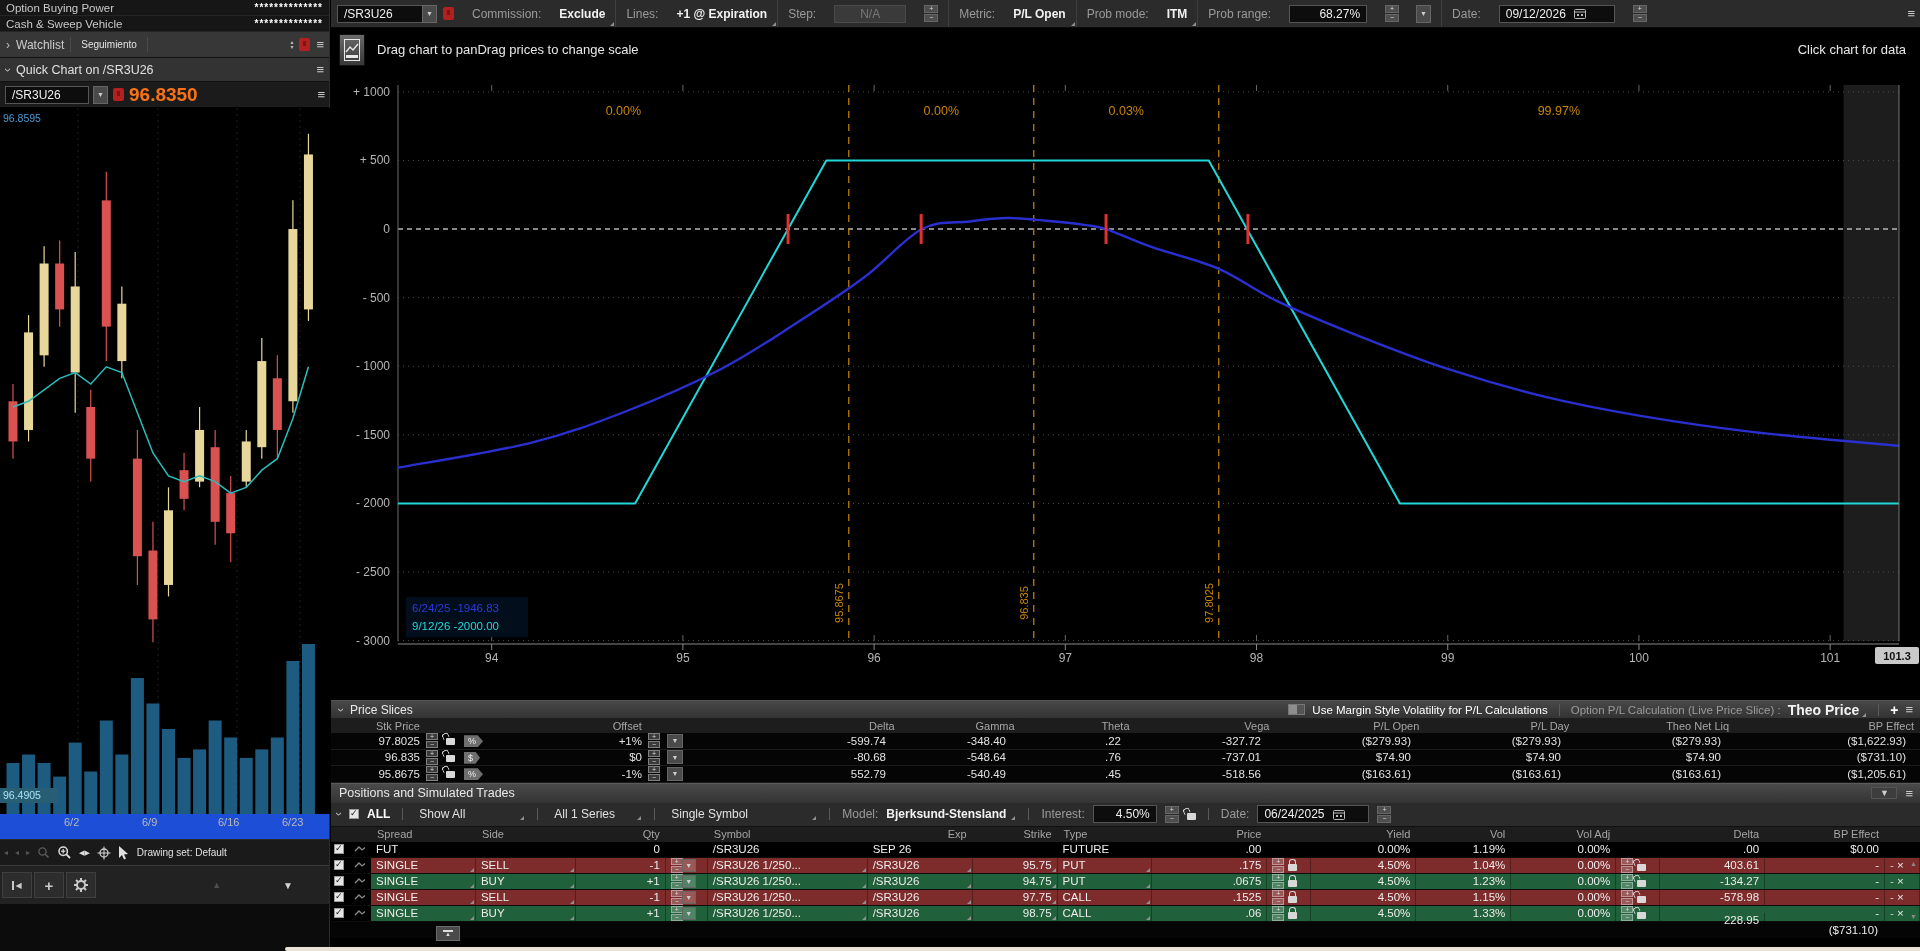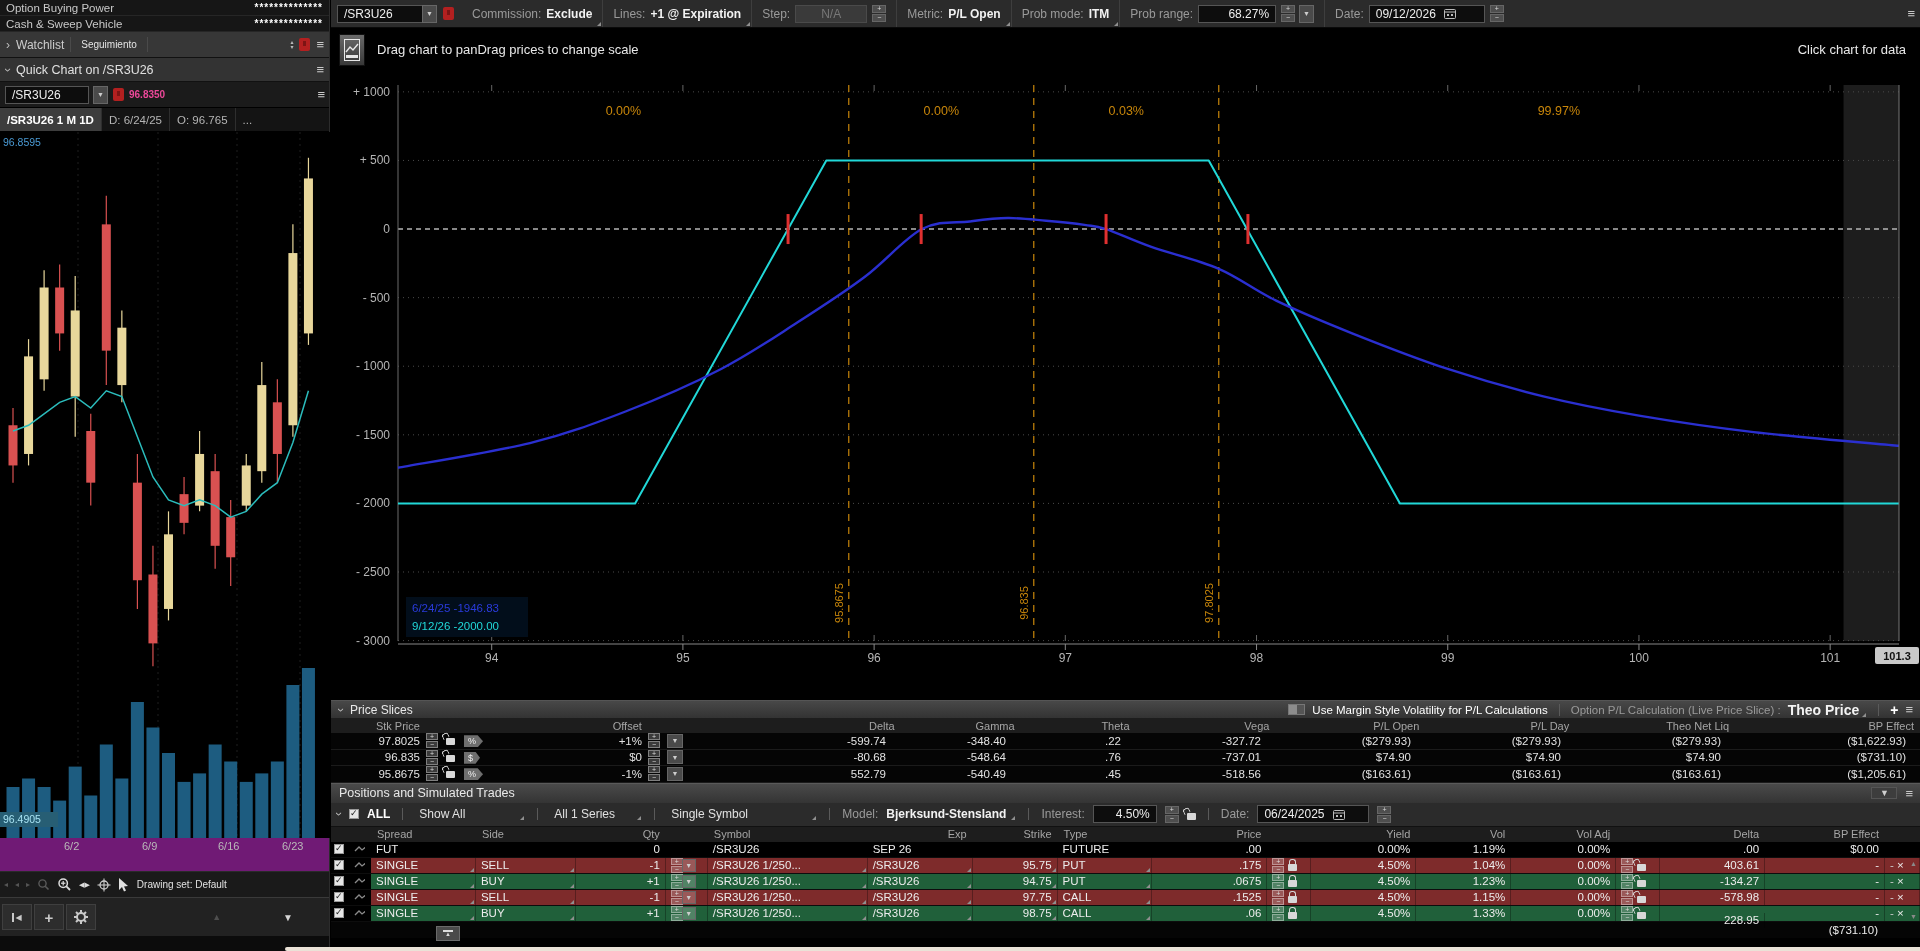--- a/index.html
+++ b/index.html
@@ -19,38 +19,38 @@
   .chev.down{display:inline-block;transform:rotate(90deg)}
   .wl-tab{padding:2px 10px;color:#e3e3e3;border-left:1px solid #4a4a4a;border-right:1px solid #4a4a4a;font-size:10px}
   .mini-ud{display:inline-flex;flex-direction:column;line-height:5px;font-size:6px;color:#bbb}
   .badge{display:inline-block;width:11px;height:13px;background:#b32020;border-radius:2px;position:relative}
   .badge::after{content:"";position:absolute;left:4px;top:3px;width:3px;height:5px;background:#7d1414}
   .ham{color:#c9c9c9;font-size:13px;letter-spacing:-1px}
   .qc-head{height:24px;background:#333;border-bottom:1px solid #111;padding:0 6px;gap:6px;color:#e0e0e0;font-size:12.5px}
   .sym-row{height:26px;background:#1b1b1b;border-bottom:1px solid #000;padding:0 5px;gap:5px}
   .inp{background:#0d0d0d;border:1px solid #555;color:#eee;padding:1px 6px;font-size:12px;height:18px;display:inline-flex;align-items:center}
   .ddbtn{width:15px;height:18px;background:#4a4a4a;border:1px solid #666;color:#ccc;font-size:7px;display:inline-flex;align-items:center;justify-content:center;margin-left:-1px}
-  .big-price{color:#ec4899;font-weight:bold;font-size:10px}
+  .big-price{color:#f97316;font-weight:bold;font-size:19px}
   .info-row{height:24px;background:#141414;border-bottom:1px solid #000;font-size:11.5px}
   .info-cell{padding:0 7px;height:100%;display:flex;align-items:center;border-right:1px solid #2e2e2e;color:#b5b5b5}
   .info-cell.first{background:#3d3d3d;color:#fff;font-weight:bold}
   #miniChart{display:block;background:#000}
-  .dates-row{position:relative;height:33px;background:#701a75;color:#b9b9b9;font-size:11px}
+  .dates-row{position:relative;height:25px;background:#1d4ed8;color:#b9b9b9;font-size:11px}
   .dates-row span{position:absolute;top:2px}
   .mini-tb{height:26px;background:#1a1a1a;border-top:1px solid #2a2a2a;padding:0 4px;gap:7px}
   .tb-ic{color:#555;font-size:8px}
   .tb-ic.lit{color:#ddd}
   .draw-lab{color:#e0e0e0;font-size:10px}
   .md-head{height:28px;background:#2f2f2f;border-top:2px solid #0a0a0a;border-bottom:2px solid #19b6d8;padding:0 8px;gap:7px;color:#e8e8e8;font-size:12.5px;margin-top:4px}
   .bot-bar{height:39px;background:#222;border-top:1px solid #3a3a3a;padding:0 2px;gap:2px}
   .bot-ic{width:30px;height:26px;background:#2d2d2d;border:1px solid #3f3f3f;display:flex;align-items:center;justify-content:center;color:#c9c9c9;font-size:11px}
   
   #main{position:absolute;left:331px;top:0;width:1589px;height:951px;background:#000}
   .top-tb{height:28px;background:#2b2b2b;border-bottom:1px solid #0a0a0a;padding:0 6px;gap:0}
-  .grp{display:flex;align-items:center;gap:5px;padding:0 10px;height:100%;border-right:1px solid #3e3e3e;position:relative}
+  .grp{display:flex;align-items:center;gap:18px;padding:0 10px;height:100%;border-right:1px solid #3e3e3e;position:relative}
   .lbl{color:#9a9a9a}
   .val{color:#f2f2f2;font-weight:bold}
   .fold{position:relative}
   .fold::after{content:"";position:absolute;right:1px;bottom:1px;border-left:4px solid transparent;border-bottom:4px solid #8f8f8f}
   .stepper{display:inline-flex;flex-direction:column;gap:1px}
   .stbtn{width:14px;height:8px;background:#4e4e4e;border:1px solid #666;color:#ddd;font-size:7px;line-height:5px;text-align:center}
   .na{background:#3a3a3a;color:#787878;border:1px solid #4a4a4a}
   
   .chart-sec{position:relative;height:672px;background:#000}
   .chart-ic-btn{position:absolute;left:8px;top:6px;width:26px;height:32px;background:linear-gradient(#6a6a6a,#383838);border:1px solid #111;display:flex;align-items:center;justify-content:center}
@@ -123,26 +123,20 @@
       <span class="sp"></span>
       <span class="ham">≡</span>
     </div>
     <div class="sym-row row">
       <span class="inp" style="width:84px">/SR3U26</span>
       <span class="ddbtn">▼</span>
       <span class="badge"></span>
       <span class="big-price">96.8350</span>
       <span class="sp"></span>
       <span class="ham">≡</span>
-    </div>
-    <div class="info-row row">
-      <span class="info-cell first">/SR3U26 1 M 1D</span>
-      <span class="info-cell">D: 6/24/25</span>
-      <span class="info-cell">O: 96.765</span>
-      <span class="info-cell" style="border-right:none">...</span>
     </div>
     <svg id="miniChart" width="330" height="706">
         <line x1="78" y1="0" x2="78" y2="706" stroke="#1e1e1e" stroke-dasharray="2,4"></line>
         <line x1="158" y1="0" x2="158" y2="706" stroke="#1e1e1e" stroke-dasharray="2,4"></line>
         <line x1="237" y1="0" x2="237" y2="706" stroke="#1e1e1e" stroke-dasharray="2,4"></line>
         <line x1="300" y1="0" x2="300" y2="706" stroke="#1e1e1e" stroke-dasharray="2,4"></line>
         <rect x="6.5" y="655" width="13" height="51" fill="#1d5c80"></rect>
         <rect x="22.05" y="646.5" width="13" height="59.49999999999999" fill="#1d5c80"></rect>
         <rect x="37.6" y="655" width="13" height="51" fill="#1d5c80"></rect>
         <rect x="53.150000000000006" y="668.6" width="13" height="37.4" fill="#1d5c80"></rect>

